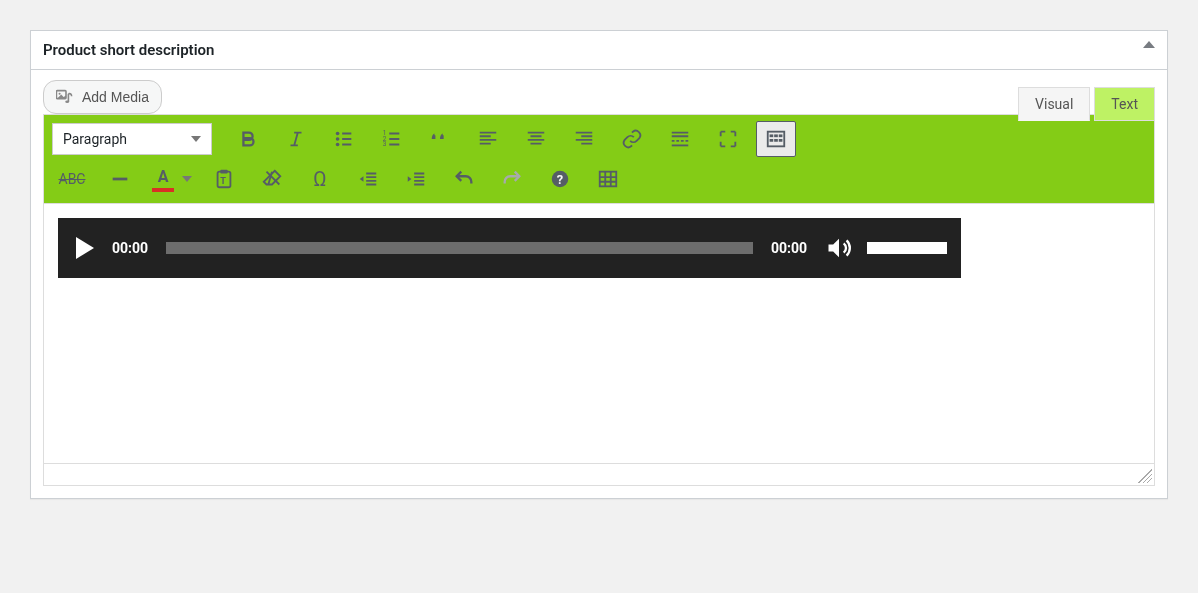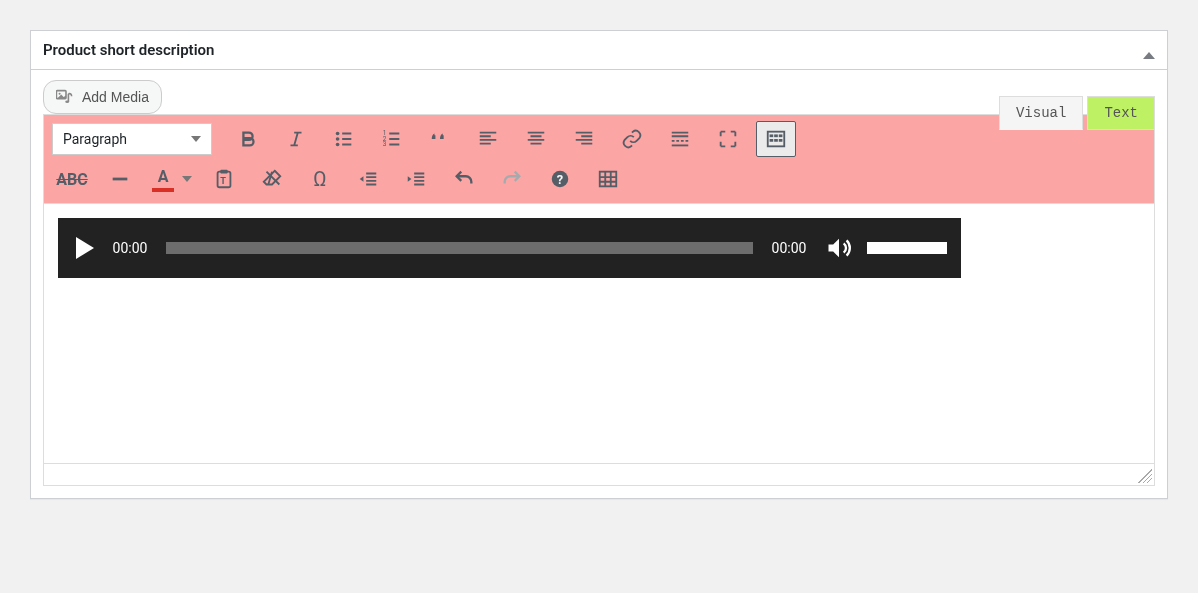--- a/index.html
+++ b/index.html
@@ -15,21 +15,21 @@
   .meta-box {
     background: #fff;
     border: 1px solid #ccd0d4;
     box-shadow: 0 1px 1px rgba(0,0,0,.04);
   }
   .meta-box-header {
     padding: 10px 12px;
     border-bottom: 1px solid #ccd0d4;
     display: flex;
     justify-content: space-between;
-    align-items: flex-end;
+    align-items: flex-start;
   }
   .meta-box-title {
     font-size: 15px;
     font-weight: 600;
   }
   .collapse-handle {
     width: 0; height: 0;
     border-left: 6px solid transparent;
     border-right: 6px solid transparent;
     border-bottom: 7px solid #787c82;
@@ -54,39 +54,38 @@
     color: #555;
     border-radius: 13px;
     cursor: pointer;
     height: 34px;
   }
   .add-media-btn svg { width: 20px; height: 16px; }
   .editor-tabs {
     display: flex;
     align-items: center;
     position: relative;
-    top: 16px;
-    font-family: Liberation Mono, monospace;
+    top: 7px;
   }
   .editor-tab {
     padding: 8px 16px;
     border: 1px solid #ddd;
     background: #bef264;
     font-size: 14px;
     color: #555;
     cursor: pointer;
     margin-left: 4px;
   }
   .editor-tab.active {
     background: #f5f5f5;
     border-bottom-color: #f5f5f5;
   }
   .toolbar {
     border: 1px solid #ddd;
-    background: #fca5a5;
+    background: #84cc16;
     padding: 4px;
   }
   .toolbar-row {
     display: flex;
     align-items: center;
     flex-wrap: wrap;
     padding: 2px 0;
   }
   .format-select {
     width: 160px;
@@ -136,20 +135,21 @@
   }
   .audio-player {
     width: 903px;
     height: 60px;
     background: #222;
     display: flex;
     align-items: center;
     padding: 0 14px 0 14px;
     gap: 14px;
     color: #fff;
+    font-weight: bold;
   }
   .play-btn {
     width: 0; height: 0;
     border-left: 18px solid #fff;
     border-top: 11px solid transparent;
     border-bottom: 11px solid transparent;
     margin-left: 4px;
     cursor: pointer;
   }
   .time-label { font-size: 14px; width: 44px; text-align: center; }
@@ -336,21 +336,21 @@
               <rect x="15" y="7" width="4" height="3" fill="currentColor"></rect>
               <rect x="5" y="12" width="4" height="3" fill="currentColor"></rect>
               <rect x="10" y="12" width="4" height="3" fill="currentColor"></rect>
               <rect x="15" y="12" width="4" height="3" fill="currentColor"></rect>
             </svg>
           </div>
       </div>
 
       <div class="toolbar-row row2">
         <div class="tb-btn">
-            <span style="text-decoration:line-through;font-size:16px;font-weight:700">ABC</span>
+            <span style="text-decoration:line-through;font-size:14px;font-weight:400">ABC</span>
           </div>
 
         <div class="tb-btn">
             <svg viewBox="0 0 24 24">
               <path d="M4 12h16" stroke="currentColor" stroke-width="3"></path>
             </svg>
           </div>
 
         <div class="textcolor-btn">
           <div class="main">

